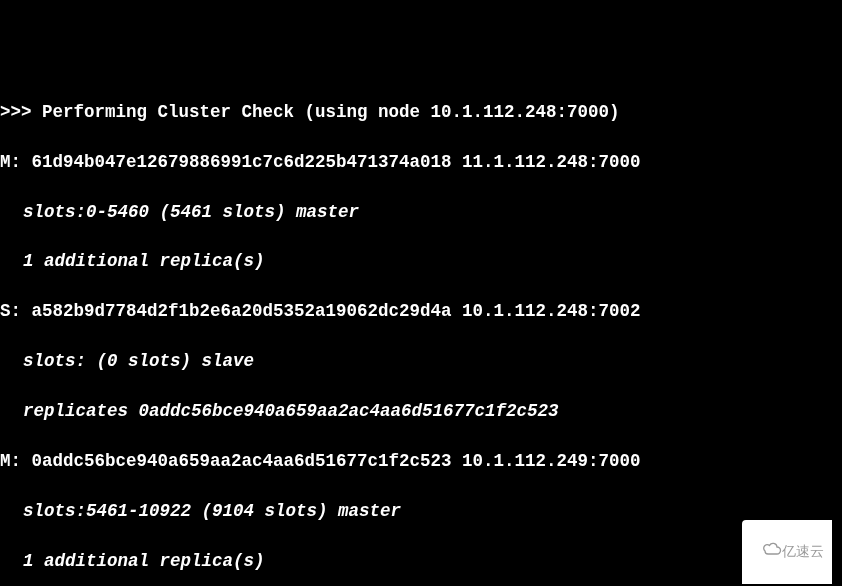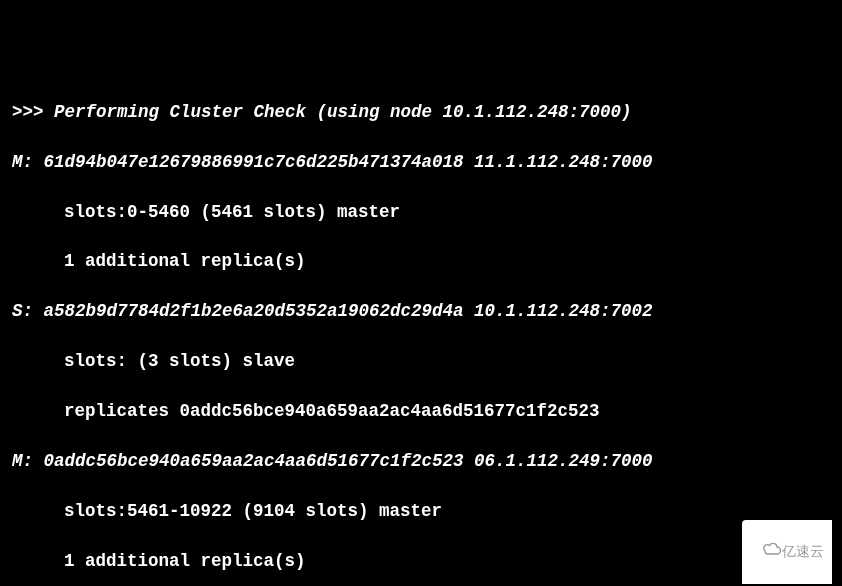--- a/index.html
+++ b/index.html
@@ -15,25 +15,24 @@
       line-height: 1.425;
       color: #ffffff;
       width: 842px;
       height: 586px;
       overflow: hidden;
       padding: 0;
       white-space: pre;
       position: relative;
     }
     .line {
-      padding-left: 12px;
-      font-style: italic;
     }
     .indent {
-      padding-left: 64px;
+      padding-left: 23px;
+      font-style: italic;
     }
     .watermark {
       position: absolute;
       bottom: 2px;
       right: 10px;
       background: #ffffff;
       color: #999999;
       font-weight: normal;
       font-size: 14px;
       font-family: Arial, sans-serif;
@@ -49,23 +48,23 @@
 </head>
 <body>
 
 
 
 <div class="line">&gt;&gt;&gt; Performing Cluster Check (using node 10.1.112.248:7000)</div>
 <div class="line">M: 61d94b047e12679886991c7c6d225b471374a018 11.1.112.248:7000</div>
 <div class="indent">slots:0-5460 (5461 slots) master</div>
 <div class="indent">1 additional replica(s)</div>
 <div class="line">S: a582b9d7784d2f1b2e6a20d5352a19062dc29d4a 10.1.112.248:7002</div>
-<div class="indent">slots: (3 slots) slave</div>
+<div class="indent">slots: (0 slots) slave</div>
 <div class="indent">replicates 0addc56bce940a659aa2ac4aa6d51677c1f2c523</div>
-<div class="line">M: 0addc56bce940a659aa2ac4aa6d51677c1f2c523 06.1.112.249:7000</div>
+<div class="line">M: 0addc56bce940a659aa2ac4aa6d51677c1f2c523 10.1.112.249:7000</div>
 <div class="indent">slots:5461-10922 (9104 slots) master</div>
 <div class="indent">1 additional replica(s)</div>
 
 
 
 
 
 
 
 

